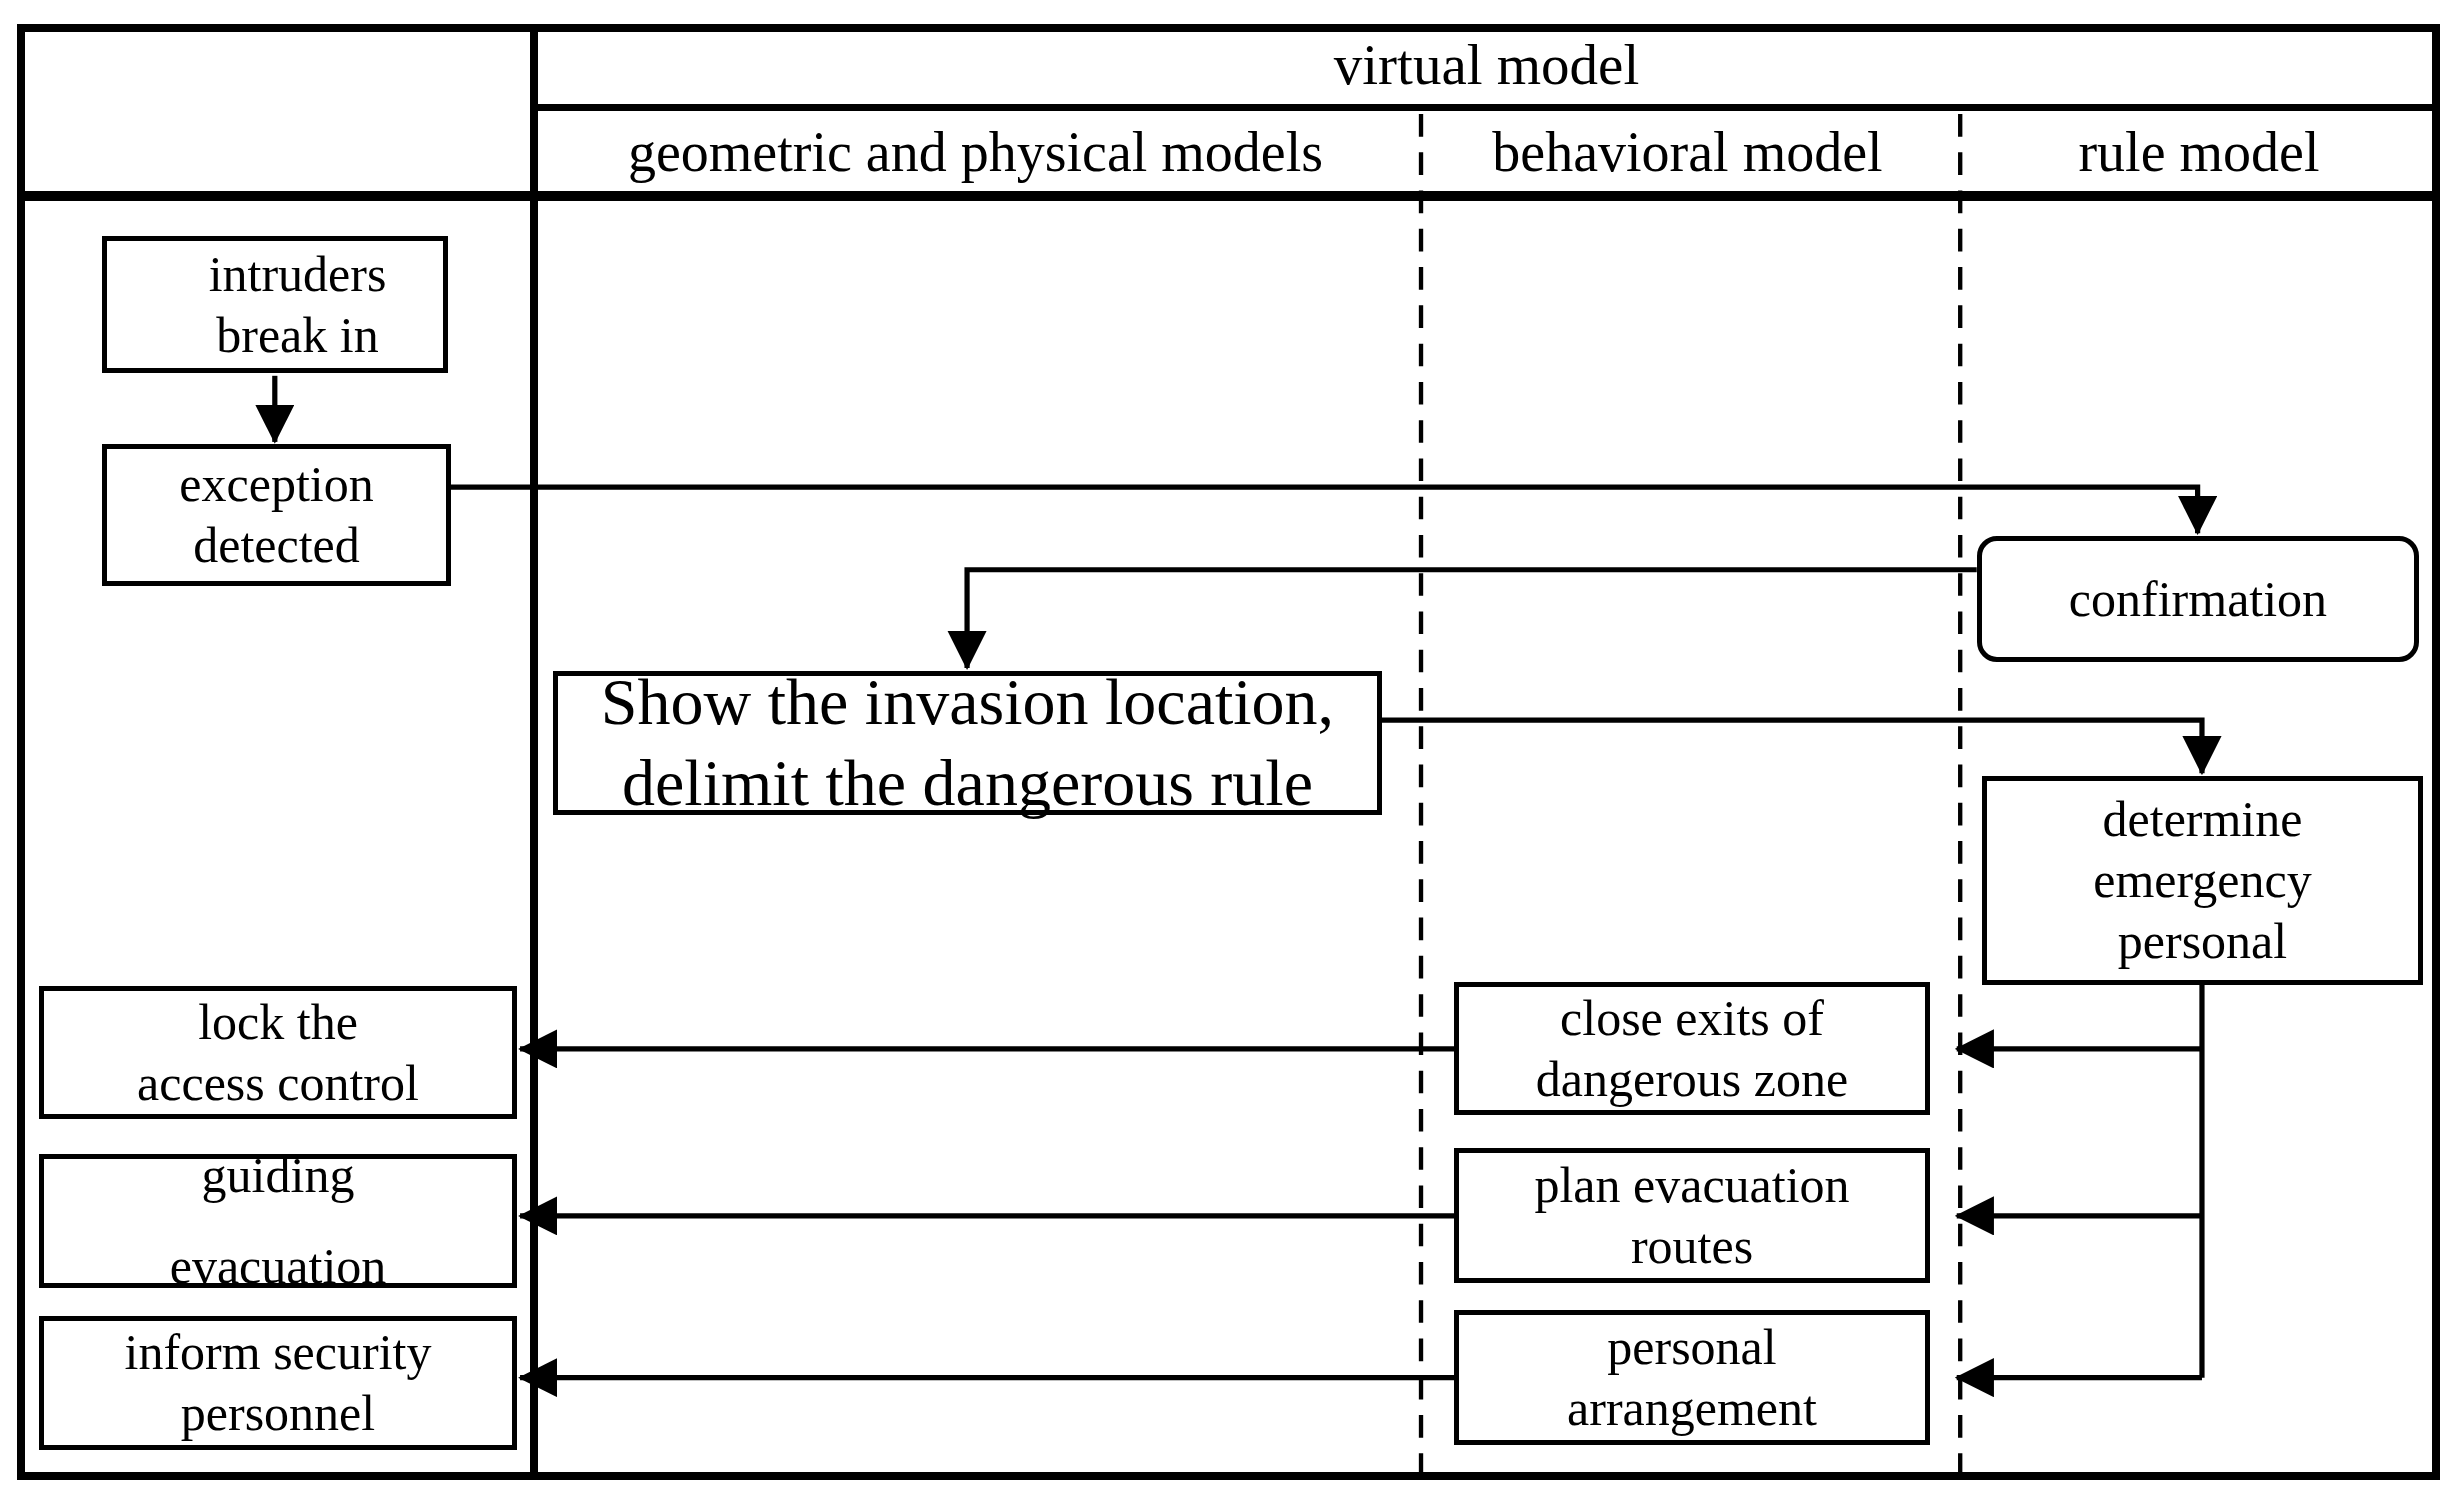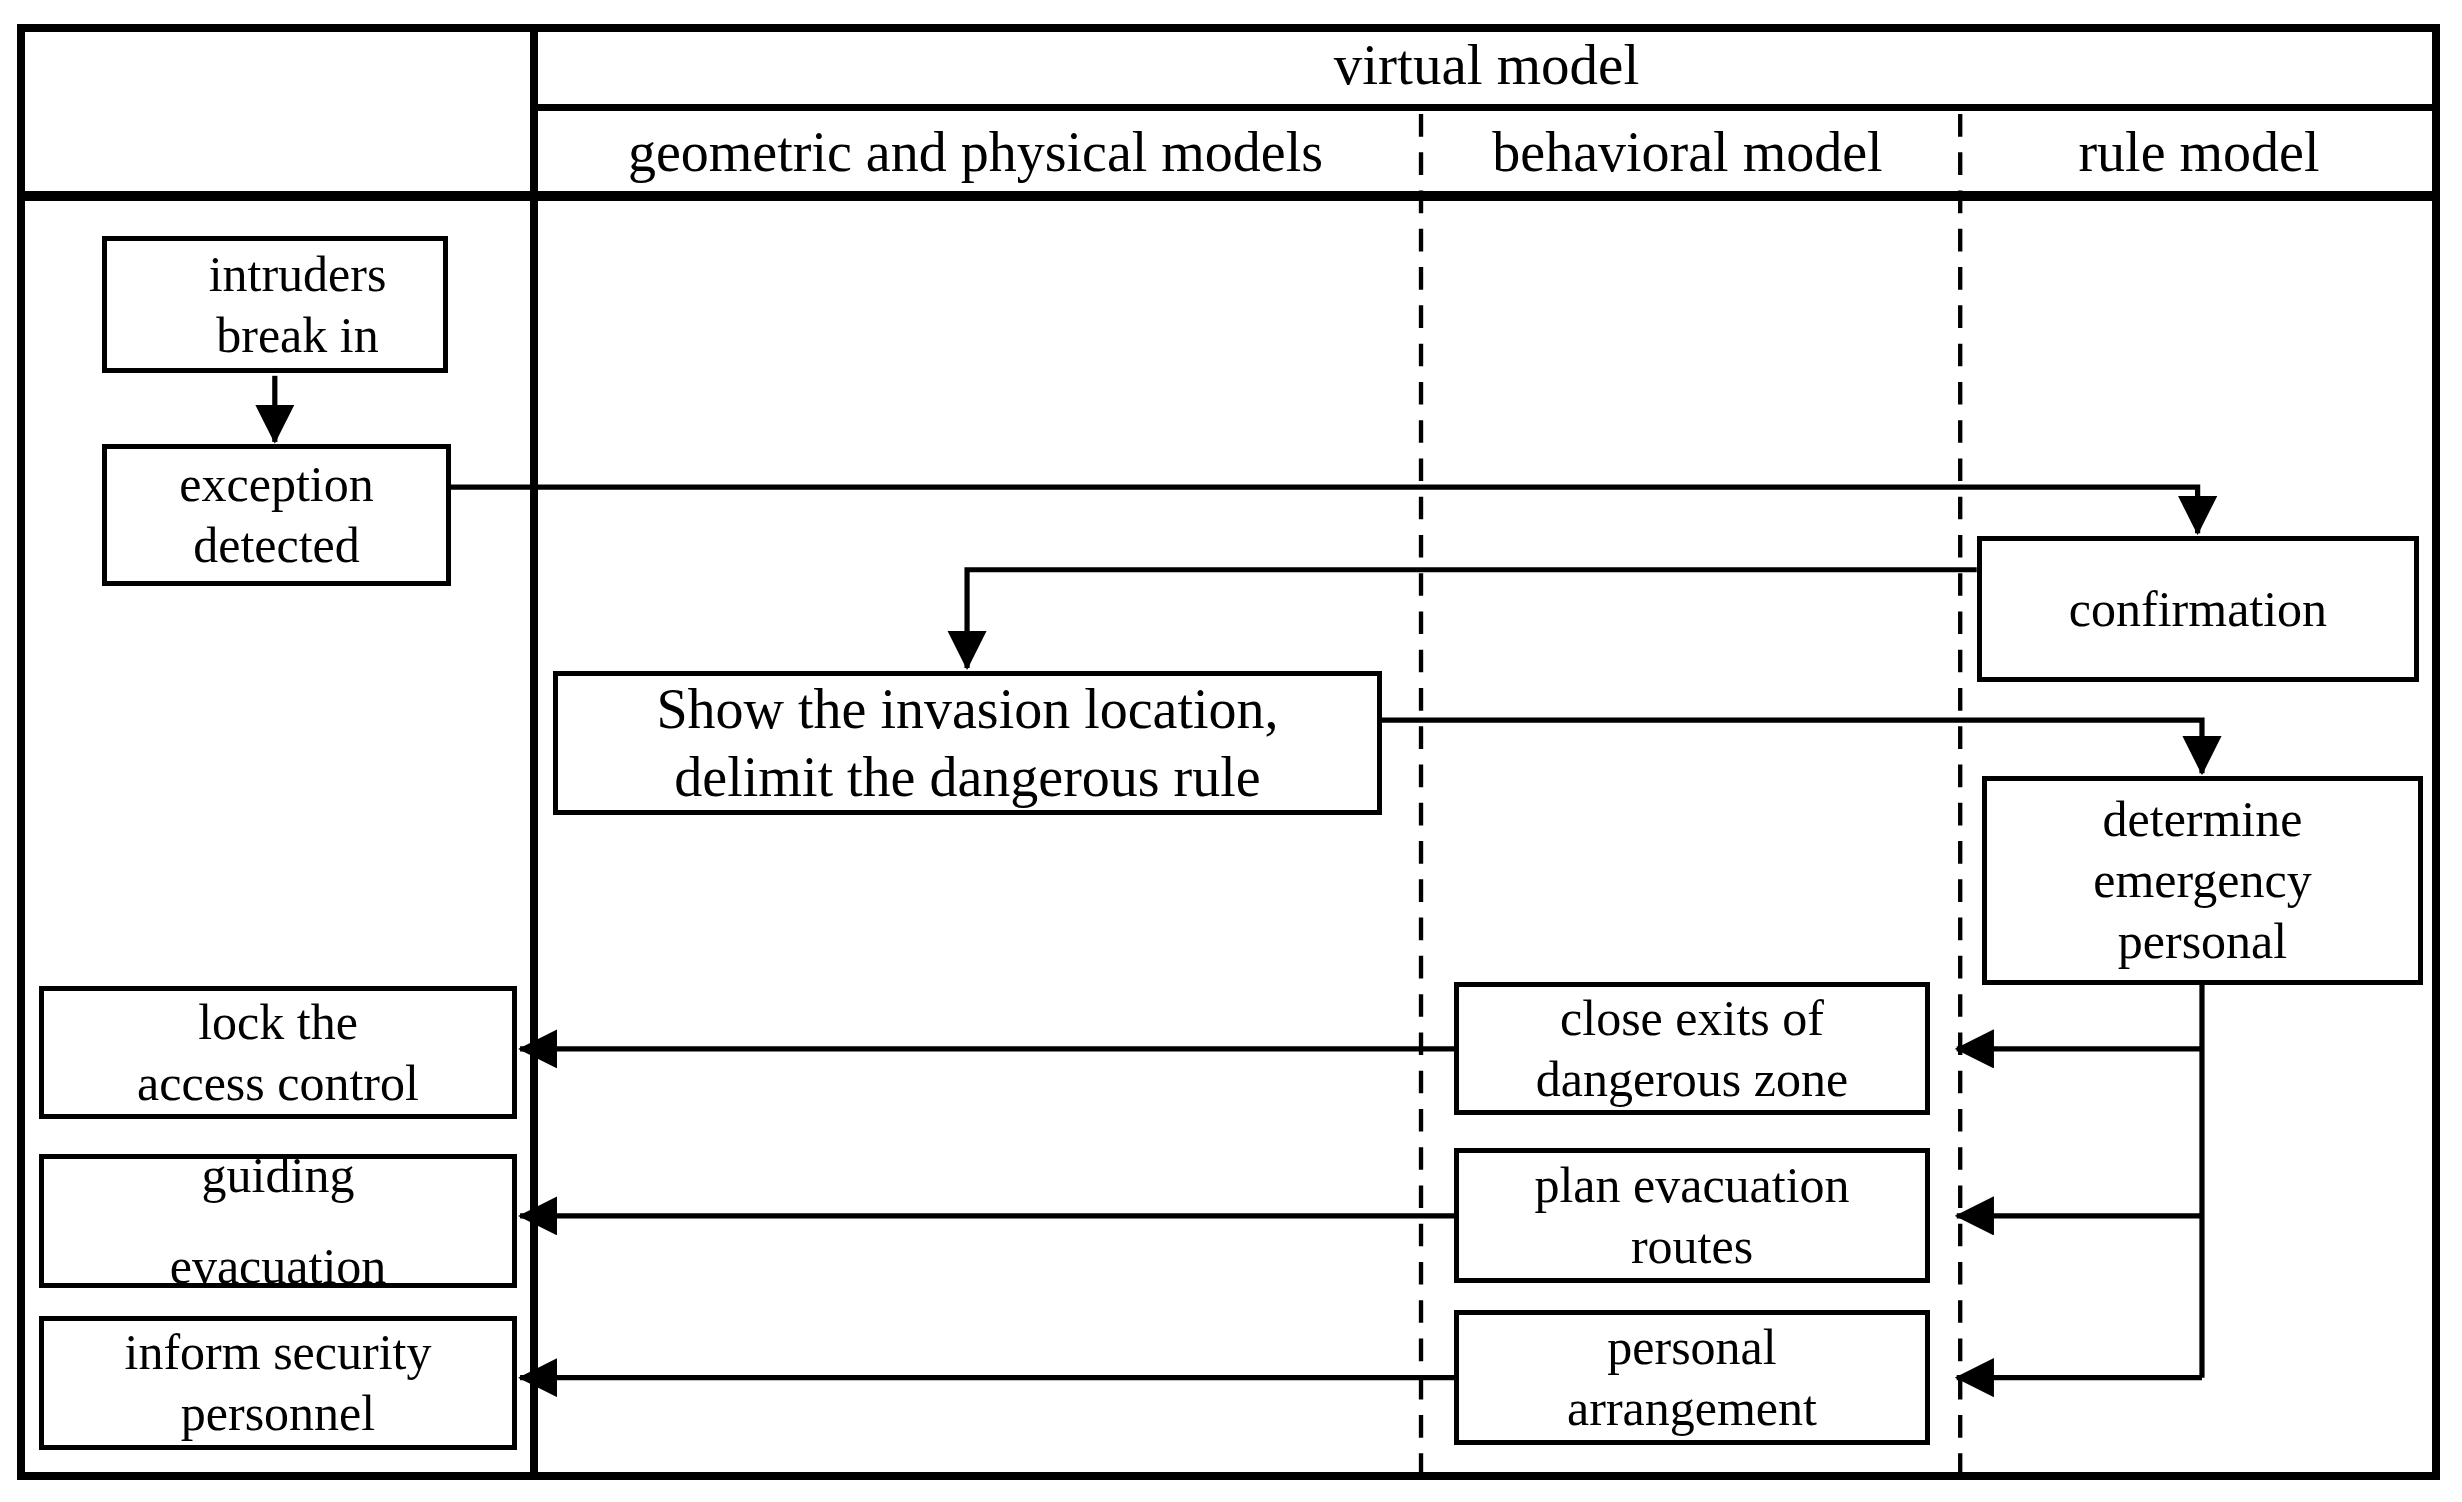--- a/index.html
+++ b/index.html
@@ -23,22 +23,22 @@
   .hc-rule{left:1957px;top:111px;width:484px;height:83px;font-size:56px;}
   
   .node{
     border:5.2px solid #000;background:#ffffff;
     display:flex;flex-direction:column;align-items:center;justify-content:center;
     text-align:center;font-size:50px;
   }
   .node .ln{line-height:1.22;white-space:nowrap;}
   .n-intruders{left:102px;top:236px;width:346px;height:137px;padding-left:45px;}
   .n-exception{left:102px;top:444px;width:349px;height:142px;}
-  .n-show{left:553px;top:671px;width:829px;height:144px;font-size:56px;}
-  .n-confirm{left:1977px;top:536px;width:442px;height:146px;}
+  .n-show{left:553px;top:671px;width:829px;height:144px;font-size:66px;}
+  .n-confirm{left:1977px;top:536px;width:442px;height:126px;border-radius:20px;}
   .n-determine{left:1982px;top:776px;width:441px;height:209px;}
   .n-close{left:1454px;top:982px;width:476px;height:133px;}
   .n-plan{left:1454px;top:1148px;width:476px;height:135px;}
   .n-personal{left:1454px;top:1310px;width:476px;height:135px;}
   .n-lock{left:39px;top:986px;width:478px;height:133px;}
   .n-guide{left:39px;top:1154px;width:478px;height:134px;gap:30px;}
   .n-inform{left:39px;top:1316px;width:478px;height:134px;}
   svg.overlay{position:absolute;left:0;top:0;width:2462px;height:1503px;pointer-events:none;}
   svg .flow{stroke:#000;stroke-width:6;fill:none;}
   svg .lane{stroke:#000;stroke-width:5;fill:none;stroke-dasharray:26 18;}

